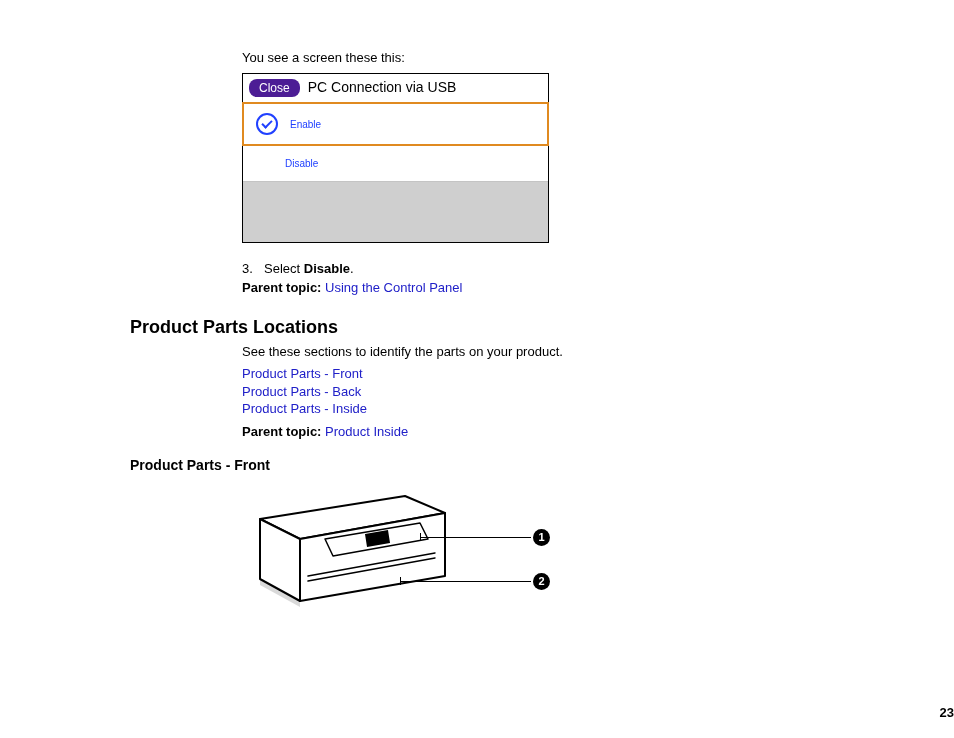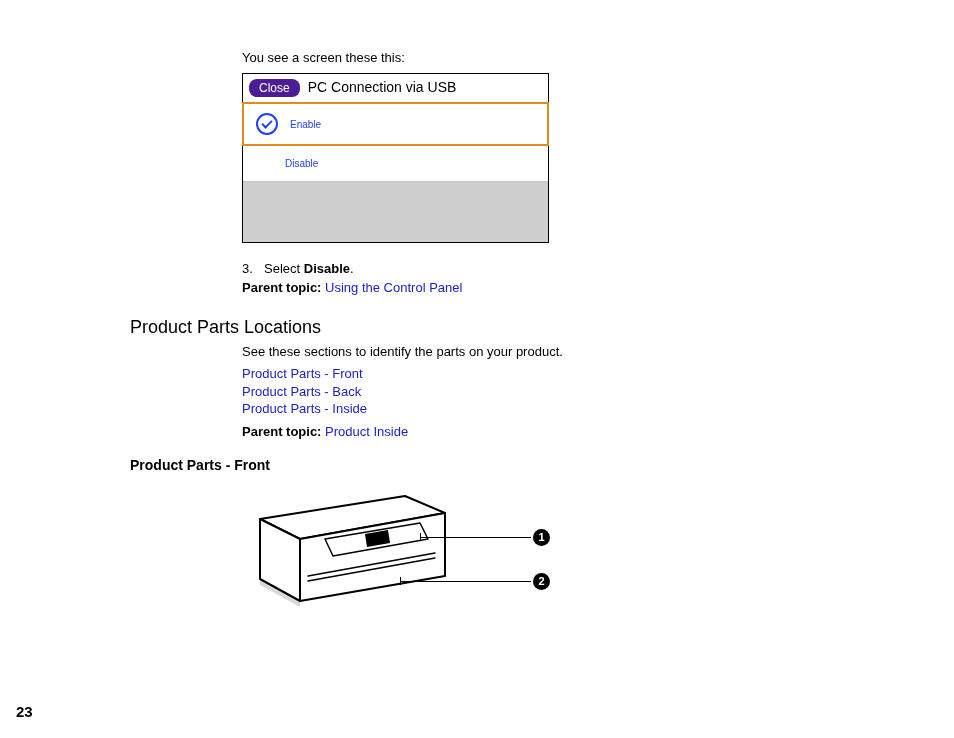--- a/index.html
+++ b/index.html
@@ -106,21 +106,21 @@
     margin-top: 4px;
   }
   .parent-topic .label {
     font-weight: bold;
   }
   .link {
     color: #2020c8;
   }
   h2.section {
     font-size: 18px;
-    font-weight: normal;
+    font-weight: bold;
     margin: 22px 0 6px 0;
   }
   .section-intro {
     margin-bottom: 6px;
   }
   .link-list a {
     display: block;
     color: #2020c8;
     text-decoration: none;
     line-height: 1.35;
@@ -168,22 +168,22 @@
     width: 1px;
     height: 8px;
     background: #000;
     flex-shrink: 0;
   }
   .page-number {
     position: absolute;
     bottom: 18px;
     left: 16px;
     right: 0;
-    text-align: left;
-    font-size: 15px;
+    text-align: right;
+    font-size: 13px;
     font-weight: bold;
   }
 </style>
 </head>
 <body>
 
 <div class="page">
 
   <div class="indent">
     <div class="intro-line">You see a screen these this:</div>

